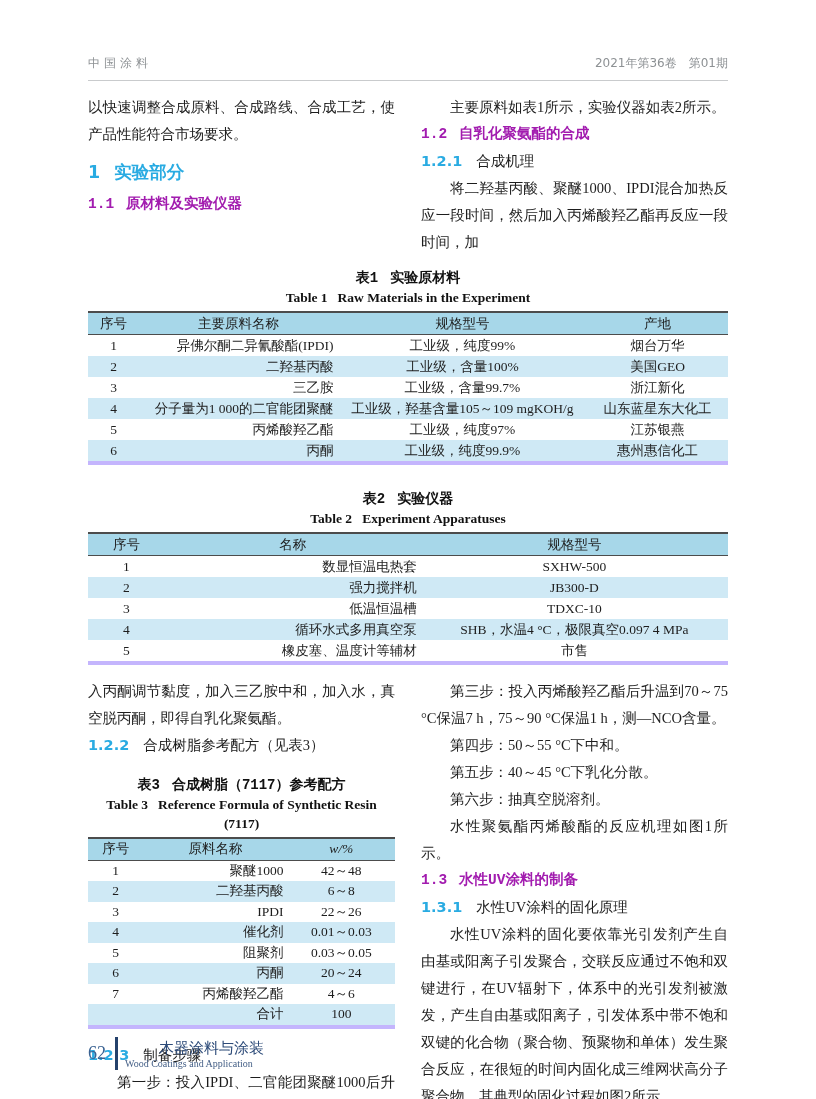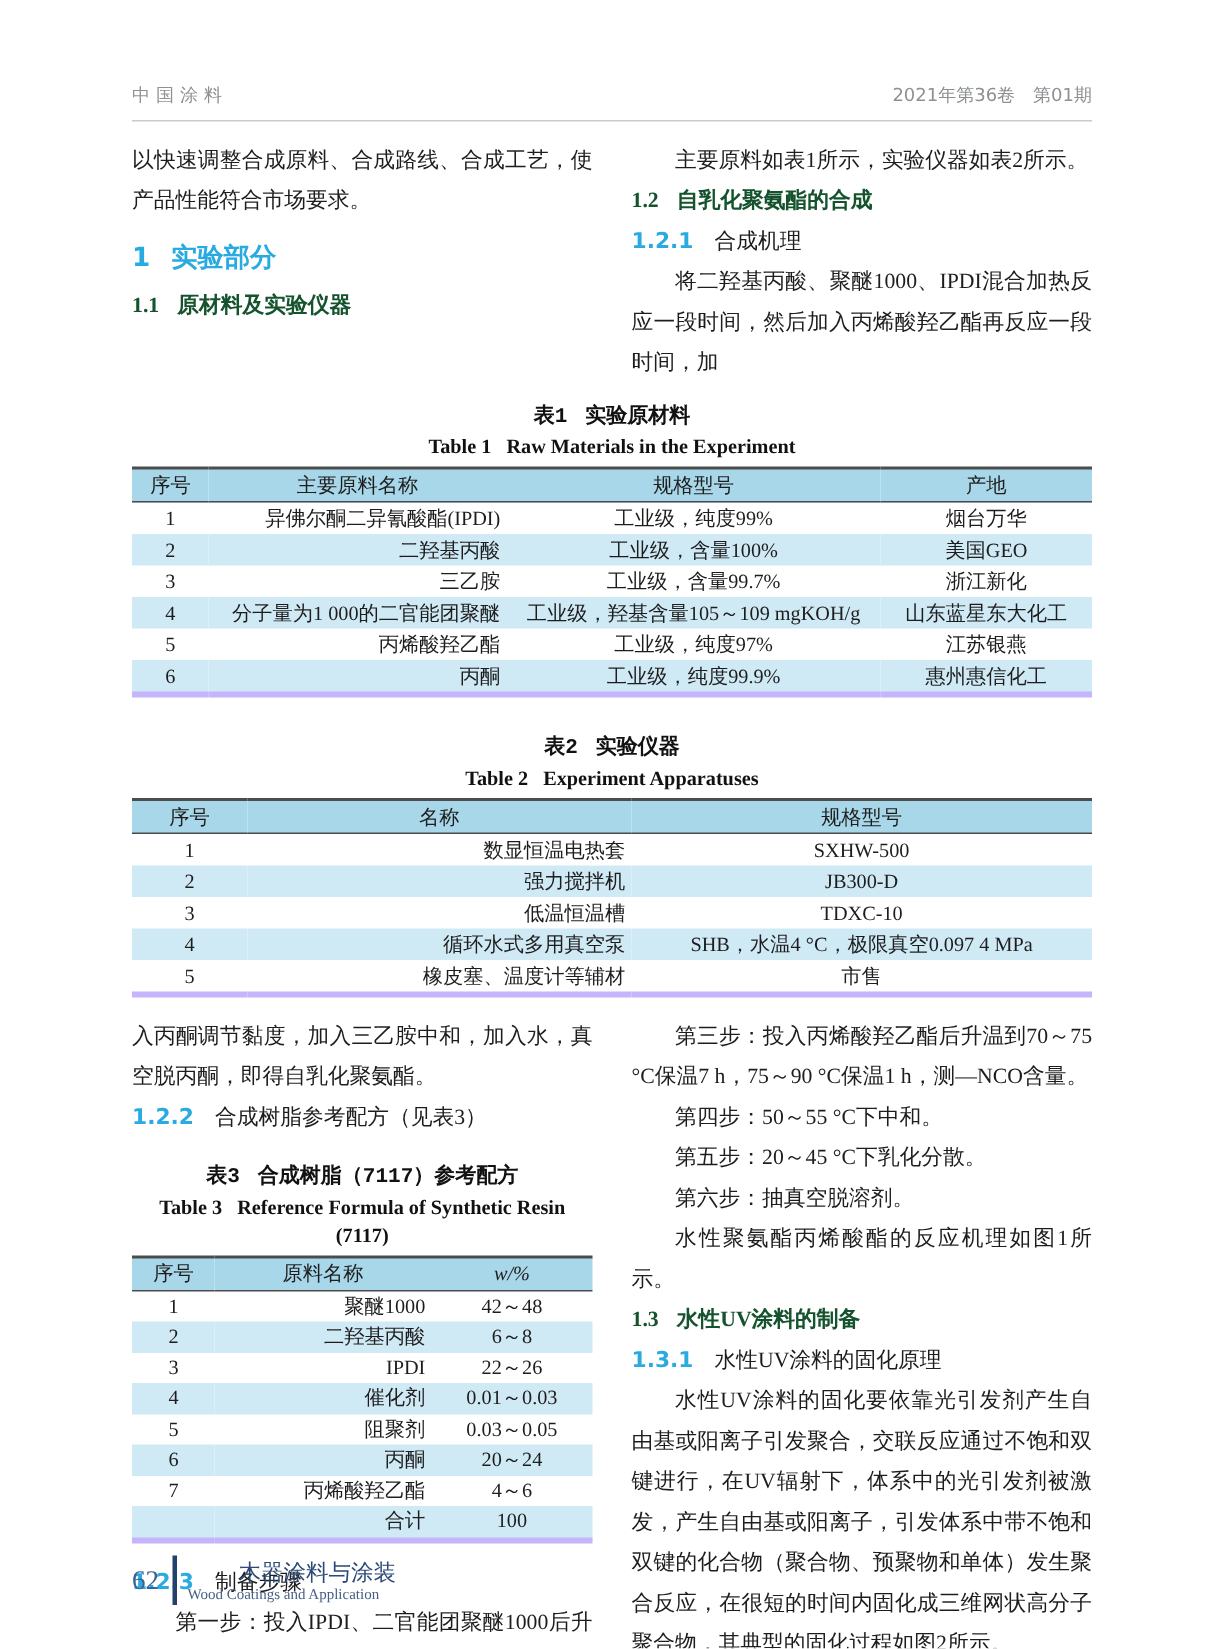--- a/index.html
+++ b/index.html
@@ -17,22 +17,22 @@
   
   .cols{display:flex;gap:26px;}
   .col{width:307px;}
 
   p{margin:0;font-size:14.5px;line-height:27px;text-align:justify;}
   p.ind{text-indent:2em;}
 
   .h1{font-family:"DejaVu Sans","Liberation Sans",sans-serif;font-weight:bold;
       color:#29abe2;font-size:17.5px;line-height:26px;margin:11px 0 6px 0;}
   .h1 .num{margin-right:14px;}
-  .h2{font-family:Liberation Serif, serif;font-weight:bold;
-      color:#14532d;font-size:14.5px;line-height:27px;}
+  .h2{font-family:Liberation Mono, monospace;font-weight:bold;
+      color:#a21caf;font-size:14.5px;line-height:27px;}
   .h2 .num{margin-right:12px;}
   .h3{font-size:14.5px;line-height:27px;}
   .h3 .num{font-family:"DejaVu Sans","Liberation Sans",sans-serif;font-weight:bold;
       color:#29abe2;margin-right:14px;}
 
   
   .tblblock{margin-top:12px;}
   .tbl-title-cn{font-family:Liberation Mono, monospace;font-weight:bold;
       font-size:14px;text-align:center;color:#111;line-height:20px;}
   .tbl-title-cn .tno{margin-right:12px;}
@@ -264,21 +264,21 @@
         <div class="h3" style="margin-top:13px;">
           <span class="num">1.2.3</span><span>制备步骤</span>
         </div>
         <p class="ind">第一步：投入IPDI、二官能团聚醚1000后升温，50～55 °C反应3 h，测—NCO含量。</p>
 
       </div>
 
       <div class="col">
         <p class="ind">第三步：投入丙烯酸羟乙酯后升温到70～75 °C保温7 h，75～90 °C保温1 h，测—NCO含量。</p>
         <p class="ind">第四步：50～55 °C下中和。</p>
-        <p class="ind">第五步：20～45 °C下乳化分散。</p>
+        <p class="ind">第五步：40～45 °C下乳化分散。</p>
         <p class="ind">第六步：抽真空脱溶剂。</p>
         <p class="ind">水性聚氨酯丙烯酸酯的反应机理如图1所示。</p>
         <div class="h2">
           <span class="num">1.3</span><span>水性UV涂料的制备</span>
         </div>
         <div class="h3">
           <span class="num">1.3.1</span><span>水性UV涂料的固化原理</span>
         </div>
         <p class="ind">水性UV涂料的固化要依靠光引发剂产生自由基或阳离子引发聚合，交联反应通过不饱和双键进行，在UV辐射下，体系中的光引发剂被激发，产生自由基或阳离子，引发体系中带不饱和双键的化合物（聚合物、预聚物和单体）发生聚合反应，在很短的时间内固化成三维网状高分子聚合物，其典型的固化过程如图2所示。</p>
 

